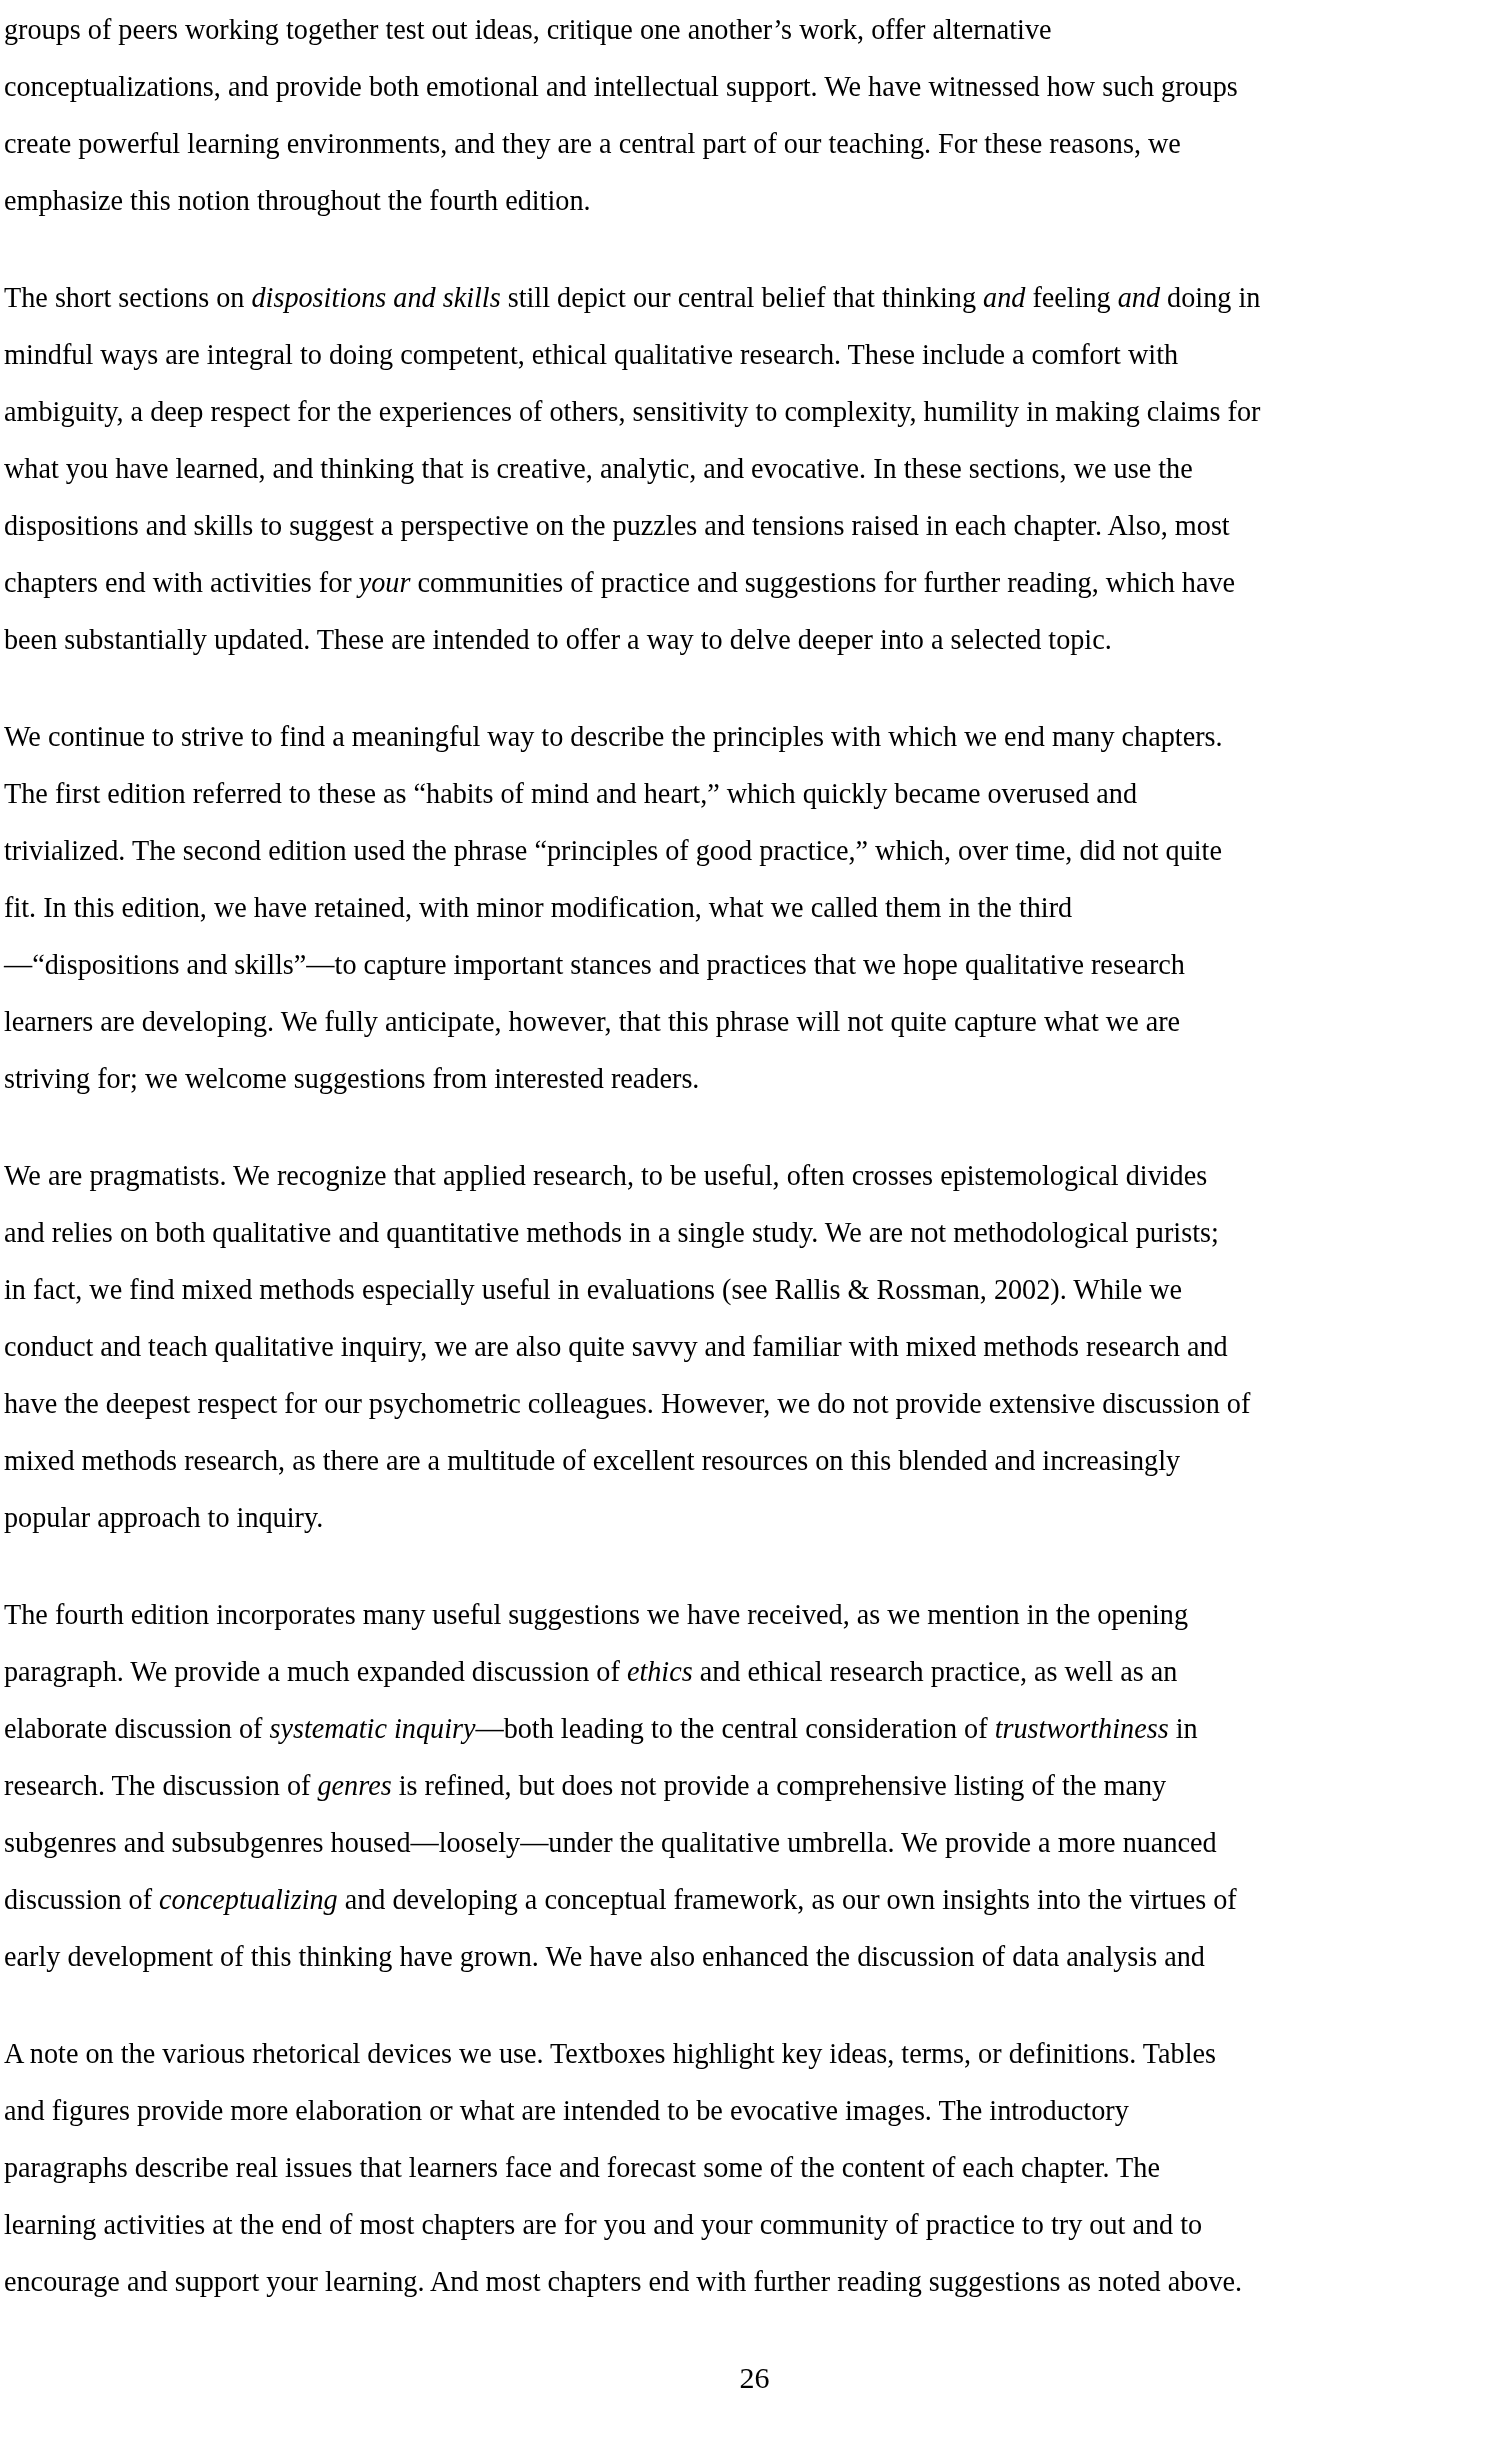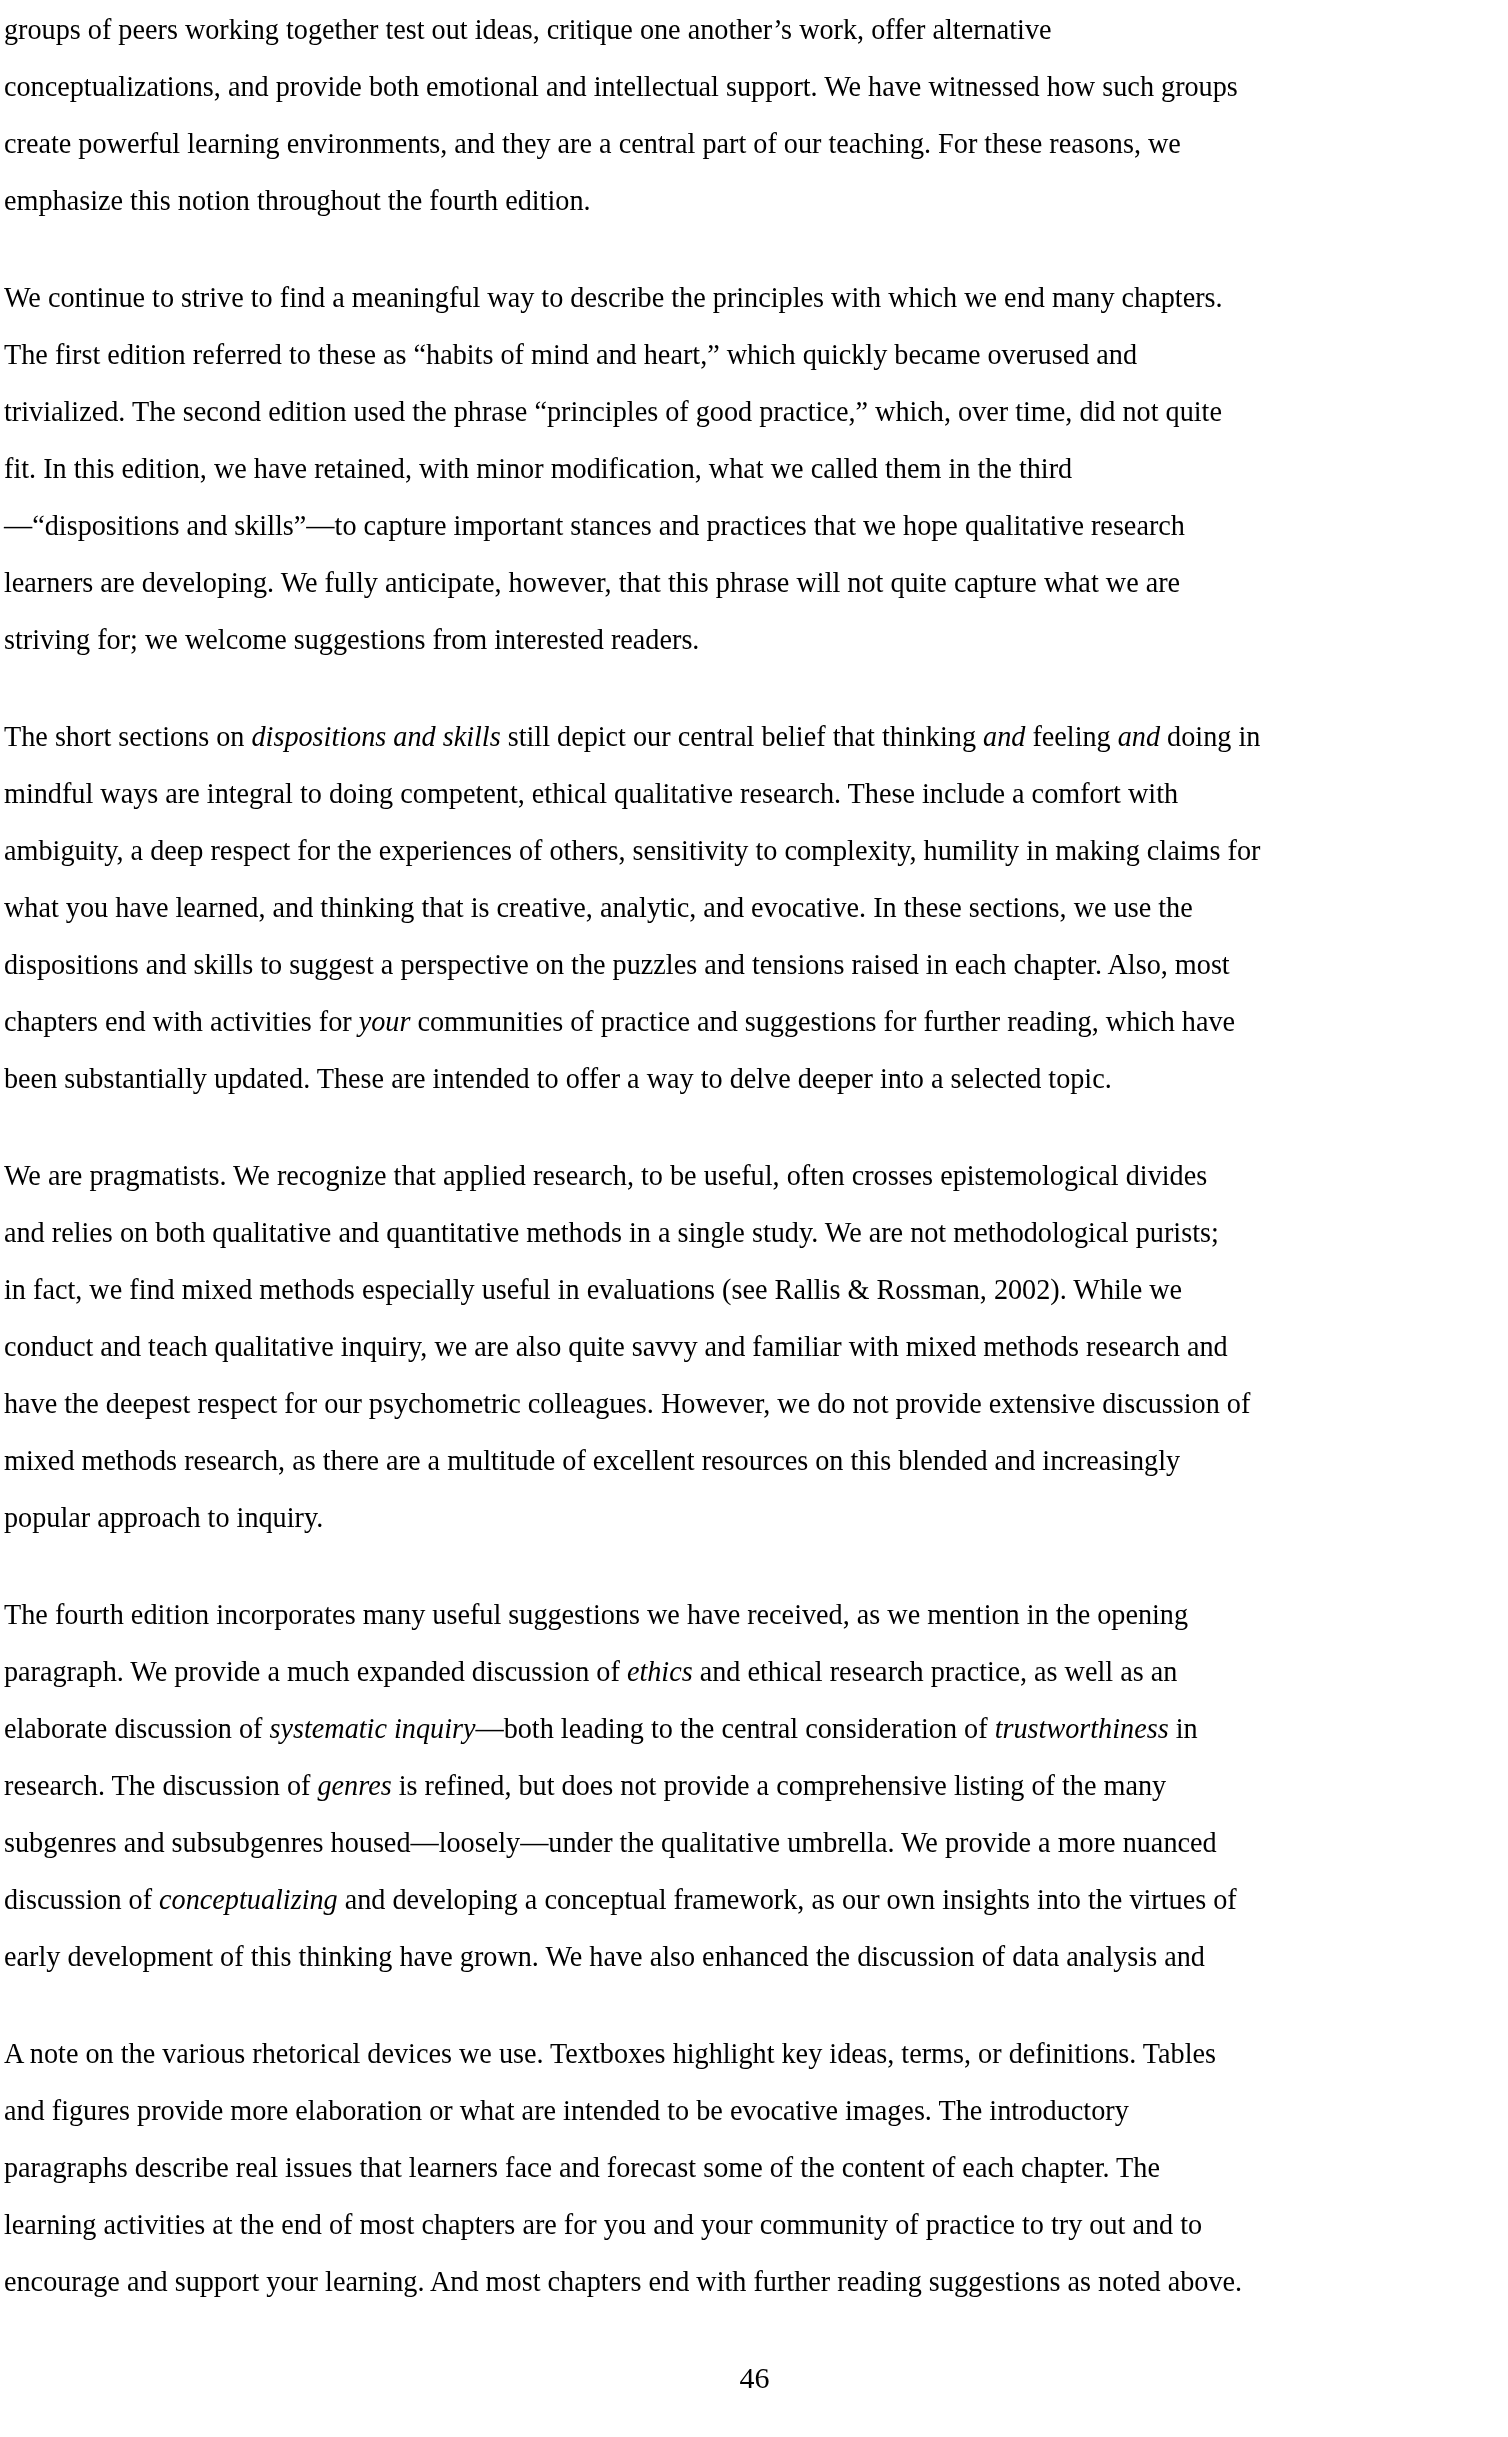--- a/index.html
+++ b/index.html
@@ -48,36 +48,36 @@
 
 <div class="page">
   <div class="text-block">
       <p class="para">
         <span class="line"><span>groups of peers working together test out ideas, critique one another’s work, offer alternative</span></span>
         <span class="line"><span>conceptualizations, and provide both emotional and intellectual support. We have witnessed how such groups</span></span>
         <span class="line"><span>create powerful learning environments, and they are a central part of our teaching. For these reasons, we</span></span>
         <span class="line"><span>emphasize this notion throughout the fourth edition.</span></span>
       </p>
       <p class="para">
+        <span class="line"><span>The short sections on </span><em>dispositions and skills</em><span> still depict our central belief that thinking </span><em>and</em><span> feeling </span><em>and</em><span> doing in</span></span>
+        <span class="line"><span>mindful ways are integral to doing competent, ethical qualitative research.  These include a comfort with</span></span>
+        <span class="line"><span>ambiguity, a deep respect for the experiences of others, sensitivity to complexity, humility in making claims for</span></span>
+        <span class="line"><span>what you have learned, and thinking that is creative, analytic, and evocative.  In these sections, we use the</span></span>
+        <span class="line"><span>dispositions and skills to suggest a perspective on the puzzles and tensions raised in each chapter.  Also, most</span></span>
+        <span class="line"><span>chapters end with activities for </span><em>your</em><span> communities of practice and suggestions for further reading, which have</span></span>
+        <span class="line"><span>been substantially updated.  These are intended to offer a way to delve deeper into a selected topic.</span></span>
+      </p>
+      <p class="para">
         <span class="line"><span>We continue to strive to find a meaningful way to describe the principles with which we end many chapters.</span></span>
         <span class="line"><span>The first edition referred to these as “habits of mind and heart,” which quickly became overused and</span></span>
         <span class="line"><span>trivialized. The second edition used the phrase “principles of good practice,” which, over time, did not quite</span></span>
         <span class="line"><span>fit. In this edition, we have retained, with minor modification, what we called them in the third</span></span>
         <span class="line"><span>—“dispositions and skills”—to capture important stances and practices that we hope qualitative research</span></span>
         <span class="line"><span>learners are developing. We fully anticipate, however, that this phrase will not quite capture what we are</span></span>
         <span class="line"><span>striving for; we welcome suggestions from interested readers.</span></span>
-      </p>
-      <p class="para">
-        <span class="line"><span>The short sections on </span><em>dispositions and skills</em><span> still depict our central belief that thinking </span><em>and</em><span> feeling </span><em>and</em><span> doing in</span></span>
-        <span class="line"><span>mindful ways are integral to doing competent, ethical qualitative research.  These include a comfort with</span></span>
-        <span class="line"><span>ambiguity, a deep respect for the experiences of others, sensitivity to complexity, humility in making claims for</span></span>
-        <span class="line"><span>what you have learned, and thinking that is creative, analytic, and evocative.  In these sections, we use the</span></span>
-        <span class="line"><span>dispositions and skills to suggest a perspective on the puzzles and tensions raised in each chapter.  Also, most</span></span>
-        <span class="line"><span>chapters end with activities for </span><em>your</em><span> communities of practice and suggestions for further reading, which have</span></span>
-        <span class="line"><span>been substantially updated.  These are intended to offer a way to delve deeper into a selected topic.</span></span>
       </p>
       <p class="para">
         <span class="line"><span>We are pragmatists. We recognize that applied research, to be useful, often crosses epistemological divides</span></span>
         <span class="line"><span>and relies on both qualitative and quantitative methods in a single study.  We are not methodological purists;</span></span>
         <span class="line"><span>in fact, we find mixed methods especially useful in evaluations (see Rallis &amp; Rossman, 2002).  While we</span></span>
         <span class="line"><span>conduct and teach qualitative inquiry, we are also quite savvy and familiar with mixed methods research and</span></span>
         <span class="line"><span>have the deepest respect for our psychometric colleagues.  However, we do not provide extensive discussion of</span></span>
         <span class="line"><span>mixed methods research, as there are a multitude of excellent resources on this blended and increasingly</span></span>
         <span class="line"><span>popular approach to inquiry.</span></span>
       </p>
@@ -92,16 +92,16 @@
       </p>
       <p class="para">
         <span class="line"><span>A note on the various rhetorical devices we use.  Textboxes highlight key ideas, terms, or definitions.  Tables</span></span>
         <span class="line"><span>and figures provide more elaboration or what are intended to be evocative images.  The introductory</span></span>
         <span class="line"><span>paragraphs describe real issues that learners face and forecast some of the content of each chapter.  The</span></span>
         <span class="line"><span>learning activities at the end of most chapters are for you and your community of practice to try out and to</span></span>
         <span class="line"><span>encourage and support your learning.  And most chapters end with further reading suggestions as noted above.</span></span>
       </p>
     </div>
   <div class="footer">
-    <span>46</span>
+    <span>26</span>
   </div>
 </div>
 
 
 </body></html>

